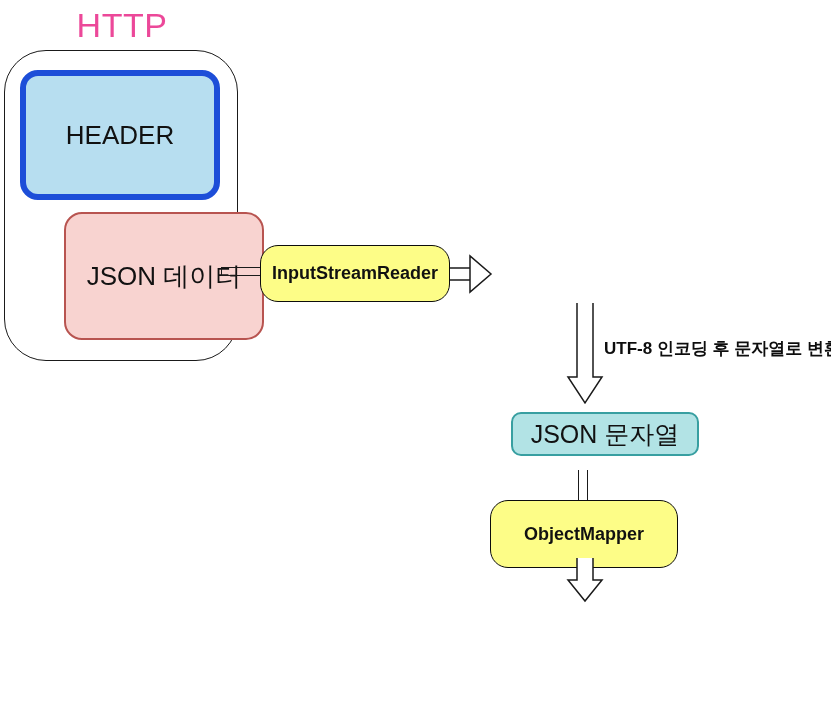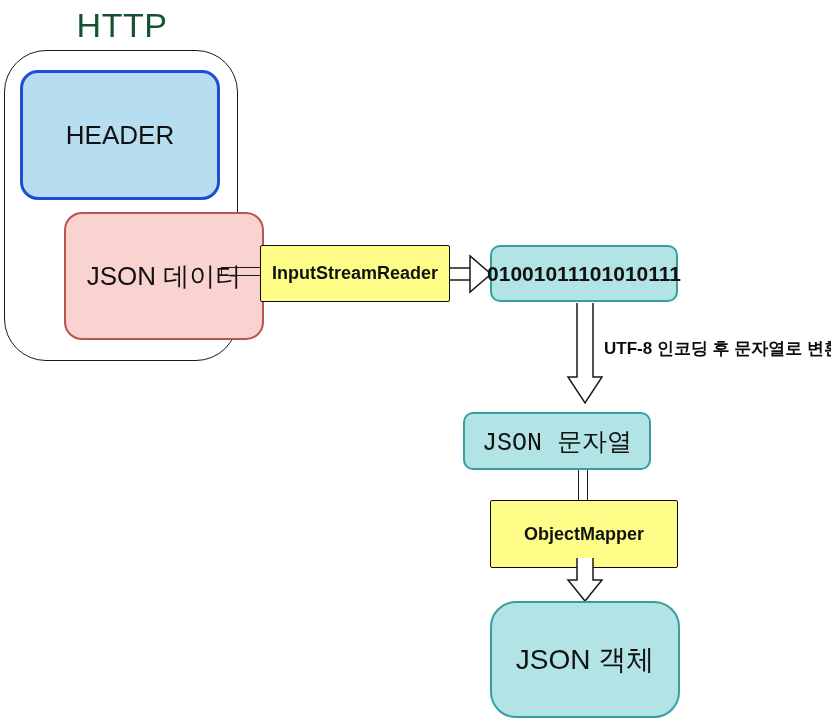--- a/index.html
+++ b/index.html
@@ -5,33 +5,33 @@
   html,body{margin:0;padding:0;background:#ffffff;}
   #canvas{
     position:relative;width:831px;height:721px;background:#ffffff;overflow:hidden;
     font-family:"Liberation Sans",sans-serif;color:#111;
   }
   .abs{position:absolute;box-sizing:border-box;}
   .box{
     display:flex;align-items:center;justify-content:center;text-align:center;
   }
   .title{
-    font-size:34px;font-weight:500;letter-spacing:.5px;color:#14532d;
+    font-size:34px;font-weight:500;letter-spacing:.5px;color:#ec4899;
   }
   .outer-group{
     border:1.6px solid #1a1a1a;border-radius:42px;background:transparent;
   }
   .header-box{
-    background:#b7def0;border:3px solid #1d4ed8;border-radius:18px;font-size:26px;
+    background:#b7def0;border:6px solid #1d4ed8;border-radius:18px;font-size:26px;
   }
   .pink-box{
     background:#f8d3d0;border:2px solid #b85450;border-radius:18px;font-size:26px;
   }
   .process-box{
-    background:#fdfd87;border:1.6px solid #0d0d0d;border-radius:2px;
+    background:#fdfd87;border:1.6px solid #0d0d0d;border-radius:18px;
     font-size:18px;font-weight:bold;
   }
   .data-box{
     background:#b2e3e5;border:2px solid #389fa1;border-radius:10px;
   }
   .binary-text{font-size:21px;font-weight:bold;}
   .json-string-text{font-size:25px;}
   .json-object-box{border-radius:26px;font-size:28px;}
   .h-connector{
     border:1.5px solid #1a1a1a;background:transparent;
@@ -60,33 +60,31 @@
   <div class="abs h-connector" style="left:221px;top:267px;width:40px;height:9px;"></div>
 
   <div class="abs box process-box" style="left:260px;top:245px;width:190px;height:57px;">InputStreamReader</div>
 
   <svg class="abs" style="left:450px;top:253px;" width="43" height="42">
     <line x1="0" y1="15" x2="20" y2="15" stroke="#1a1a1a" stroke-width="1.5"></line>
     <line x1="0" y1="27" x2="20" y2="27" stroke="#1a1a1a" stroke-width="1.5"></line>
     <polygon points="20,3 20,39 41,21" fill="#ffffff" stroke="#1a1a1a" stroke-width="1.5"></polygon>
   </svg>
 
-  <div class="abs box data-box binary-text" style="left:490px;top:245px;width:188px;height:57px;">01001011101010111</div>
 
   <svg class="abs" style="left:565px;top:303px;" width="40" height="103">
     <path d="M12 0 V74 H3 L20 100 L37 74 H28 V0" fill="#ffffff" stroke="#1a1a1a" stroke-width="1.5"></path>
   </svg>
 
   <div class="abs annotation" style="left:604px;top:338px;">UTF-8 인코딩 후 문자열로 변환</div>
 
-  <div class="abs box data-box json-string-text" style="left:463px;top:412px;width:188px;height:58px;font-family:Liberation Mono, monospace;">JSON 문자열</div>
+  <div class="abs box data-box json-string-text" style="left:511px;top:412px;width:188px;height:44px;">JSON 문자열</div>
 
   <div class="abs v-connector" style="left:578px;top:470px;width:10px;height:30px;"></div>
 
   <div class="abs box process-box" style="left:490px;top:500px;width:188px;height:68px;">ObjectMapper</div>
 
   <svg class="abs" style="left:565px;top:558px;" width="40" height="45">
     <path d="M12 0 V22 H3 L20 43 L37 22 H28 V0" fill="#ffffff" stroke="#1a1a1a" stroke-width="1.5"></path>
   </svg>
 
-  <div class="abs box data-box json-object-box" style="left:490px;top:601px;width:190px;height:117px;">JSON 객체</div>
 
 </div>
 
 </body></html>

